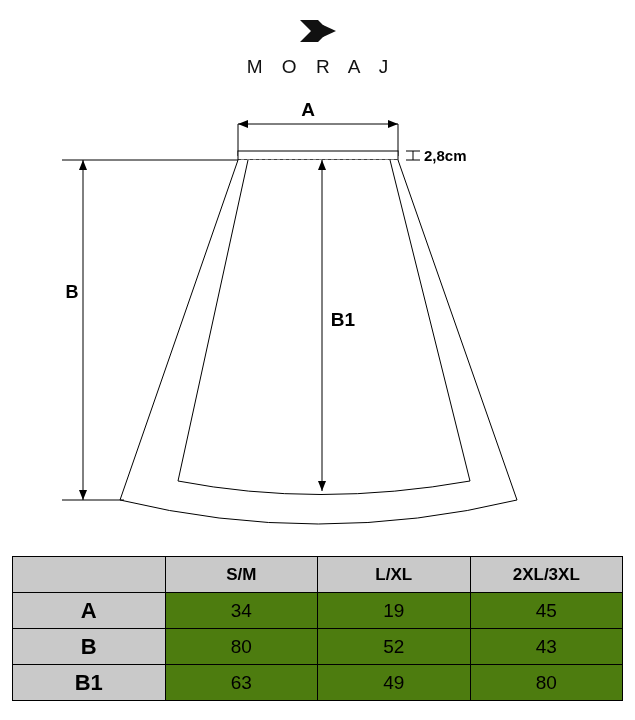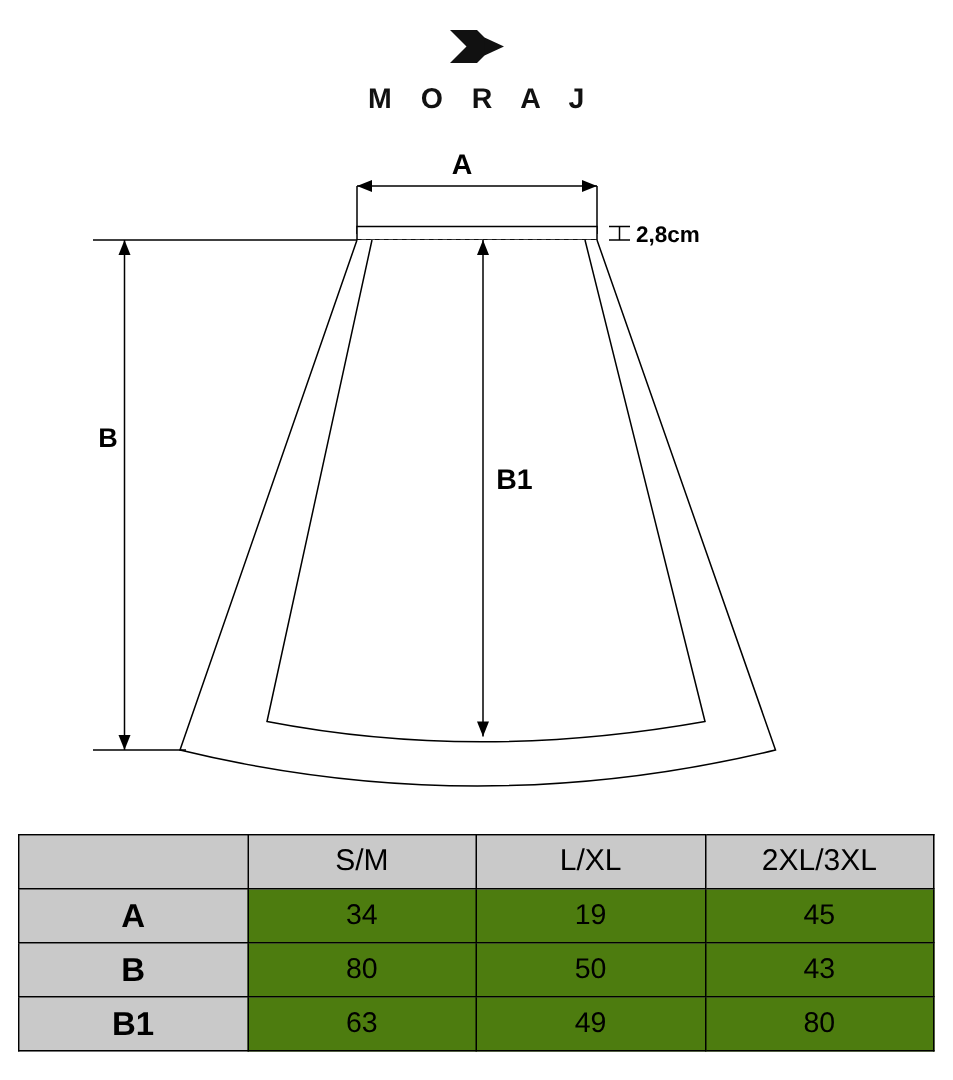--- a/index.html
+++ b/index.html
@@ -29,21 +29,21 @@
     text-align: center;
   }
   .brand-mark {
     display: block;
     margin: 0 auto 12px auto;
     width: 40px;
     height: 26px;
   }
   .brand-name {
     font-size: 19px;
-    font-weight: bold;
+    font-weight: normal;
     letter-spacing: 7px;
     text-indent: 7px;
     color: #111111;
     margin-top: 12px;
   }
   
   .diagram {
     position: absolute;
     top: 96px;
     left: 0;
@@ -73,22 +73,22 @@
   }
   .size-table th, .size-table td {
     border: 1px solid #000000;
     text-align: center;
     height: 33px;
     font-size: 19px;
     color: #000000;
   }
   .size-table thead th {
     background: #c9c9c9;
-    font-weight: normal;
-    font-size: 20px;
+    font-weight: bold;
+    font-size: 17px;
   }
   .size-table thead th.corner {
     background: #c9c9c9;
   }
   .size-table tbody th {
     background: #c9c9c9;
     font-weight: bold;
     font-size: 22px;
     width: 140px;
   }
@@ -163,21 +163,21 @@
     <tbody>
       <tr>
         <th>A</th>
         <td>34</td>
         <td>19</td>
         <td>45</td>
       </tr>
       <tr>
         <th>B</th>
         <td>80</td>
-        <td>50</td>
+        <td>52</td>
         <td>43</td>
       </tr>
       <tr>
         <th>B1</th>
         <td>63</td>
         <td>49</td>
         <td>80</td>
       </tr>
     </tbody>
   </table>

